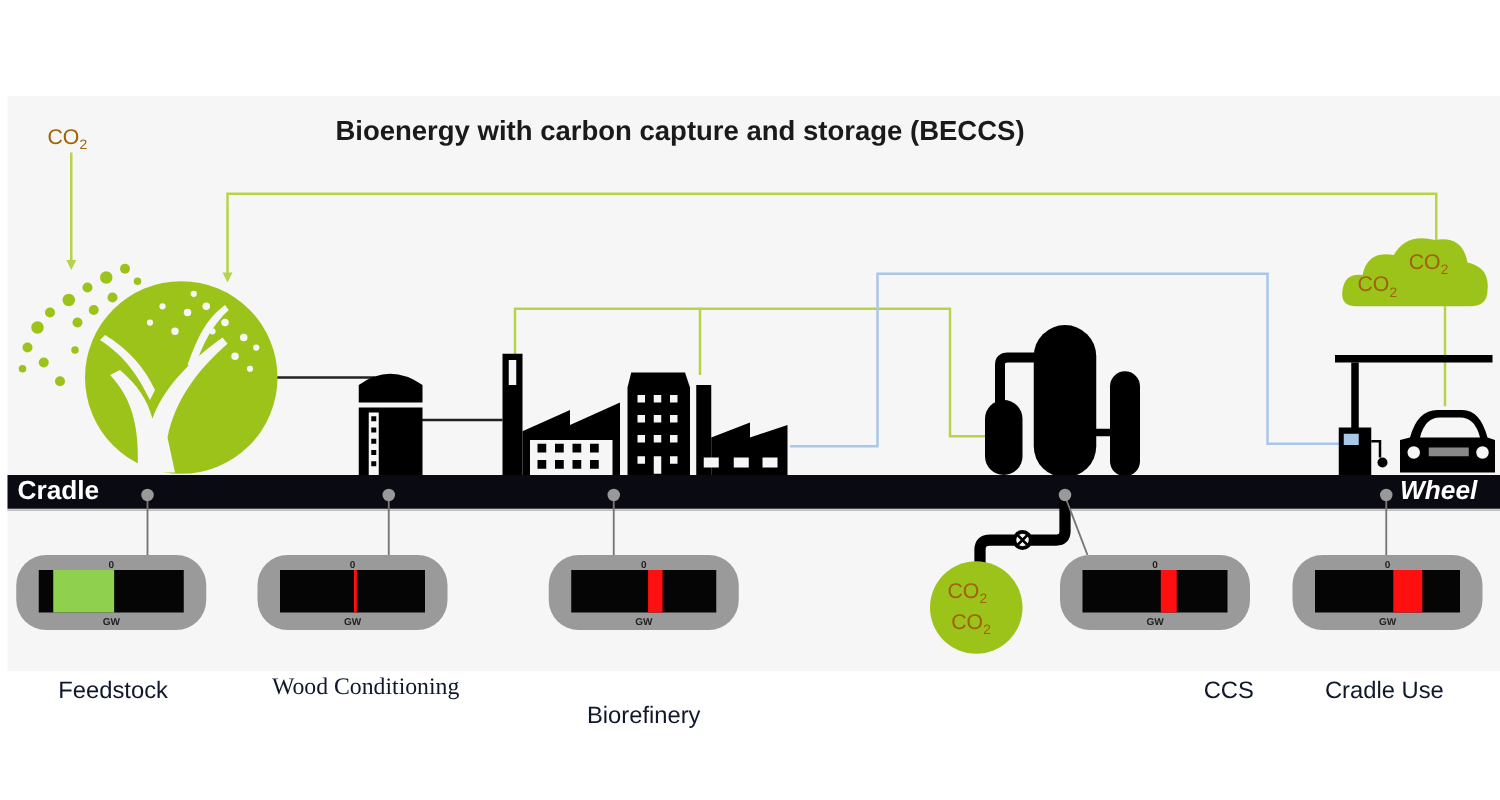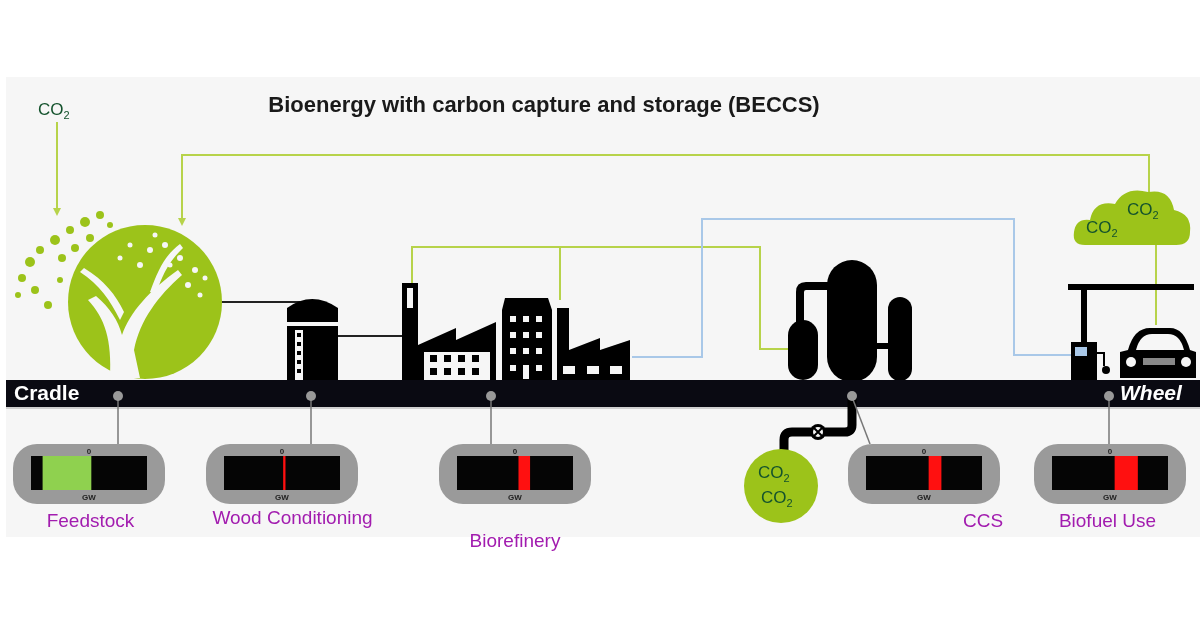--- a/index.html
+++ b/index.html
@@ -1,22 +1,22 @@
 <!DOCTYPE html>
 <html><head>
 <meta charset="utf-8">
 <style>
   html,body{margin:0;padding:0;background:#ffffff;}
   body{width:1200px;height:640px;position:relative;overflow:hidden;font-family:"Liberation Sans",sans-serif;}
   .panel{position:absolute;left:6px;top:77px;width:1194px;height:460px;background:#f6f6f6;}
   svg{position:absolute;left:0;top:0;}
   .title{position:absolute;left:0;width:1088px;top:92px;text-align:center;font-weight:bold;font-size:22px;color:#1a1a1a;}
-  .lbl{position:absolute;font-size:19px;color:#a21caf;text-align:center;}
+  .lbl{position:absolute;font-size:19px;color:#0f172a;text-align:center;margin-top:32px;}
   .rail-lbl{position:absolute;font-weight:bold;font-size:21px;color:#fff;top:381px;}
-  .co2{position:absolute;font-size:17px;color:#14532d;}
+  .co2{position:absolute;font-size:17px;color:#a16207;}
   .co2 sub{font-size:11px;}
 </style>
 </head>
 <body>
 
 <div class="panel"></div>
 
 <svg width="1200" height="640" viewBox="0 0 1200 640">
 
   <line x1="57" y1="122" x2="57" y2="212" stroke="#b7d34a" stroke-width="2"></line>
@@ -226,16 +226,16 @@
 <div class="rail-lbl" style="left:14px;text-align:right;">Cradle</div>
 <div class="rail-lbl" style="left:1120px;font-style:italic;">Wheel</div>
 
 <div class="co2" style="left:1086px;top:218px;"><span>CO</span><sub>2</sub></div>
 <div class="co2" style="left:1127px;top:200px;"><span>CO</span><sub>2</sub></div>
 
 <div class="co2" style="left:758px;top:463px;"><span>CO</span><sub>2</sub></div>
 <div class="co2" style="left:761px;top:488px;"><span>CO</span><sub>2</sub></div>
 
 <div class="lbl" style="left:18px;top:510px;width:145px;">Feedstock</div>
-<div class="lbl" style="left:190px;top:507px;width:205px;">Wood Conditioning</div>
+<div class="lbl" style="left:190px;top:507px;width:205px;font-family:Liberation Serif, serif;">Wood Conditioning</div>
 <div class="lbl" style="left:440px;top:530px;width:150px;">Biorefinery</div>
 <div class="lbl" style="left:908px;top:510px;width:150px;">CCS</div>
-<div class="lbl" style="left:1030px;top:510px;width:155px;">Biofuel Use</div>
+<div class="lbl" style="left:1030px;top:510px;width:155px;">Cradle Use</div>
 
 </body></html>

